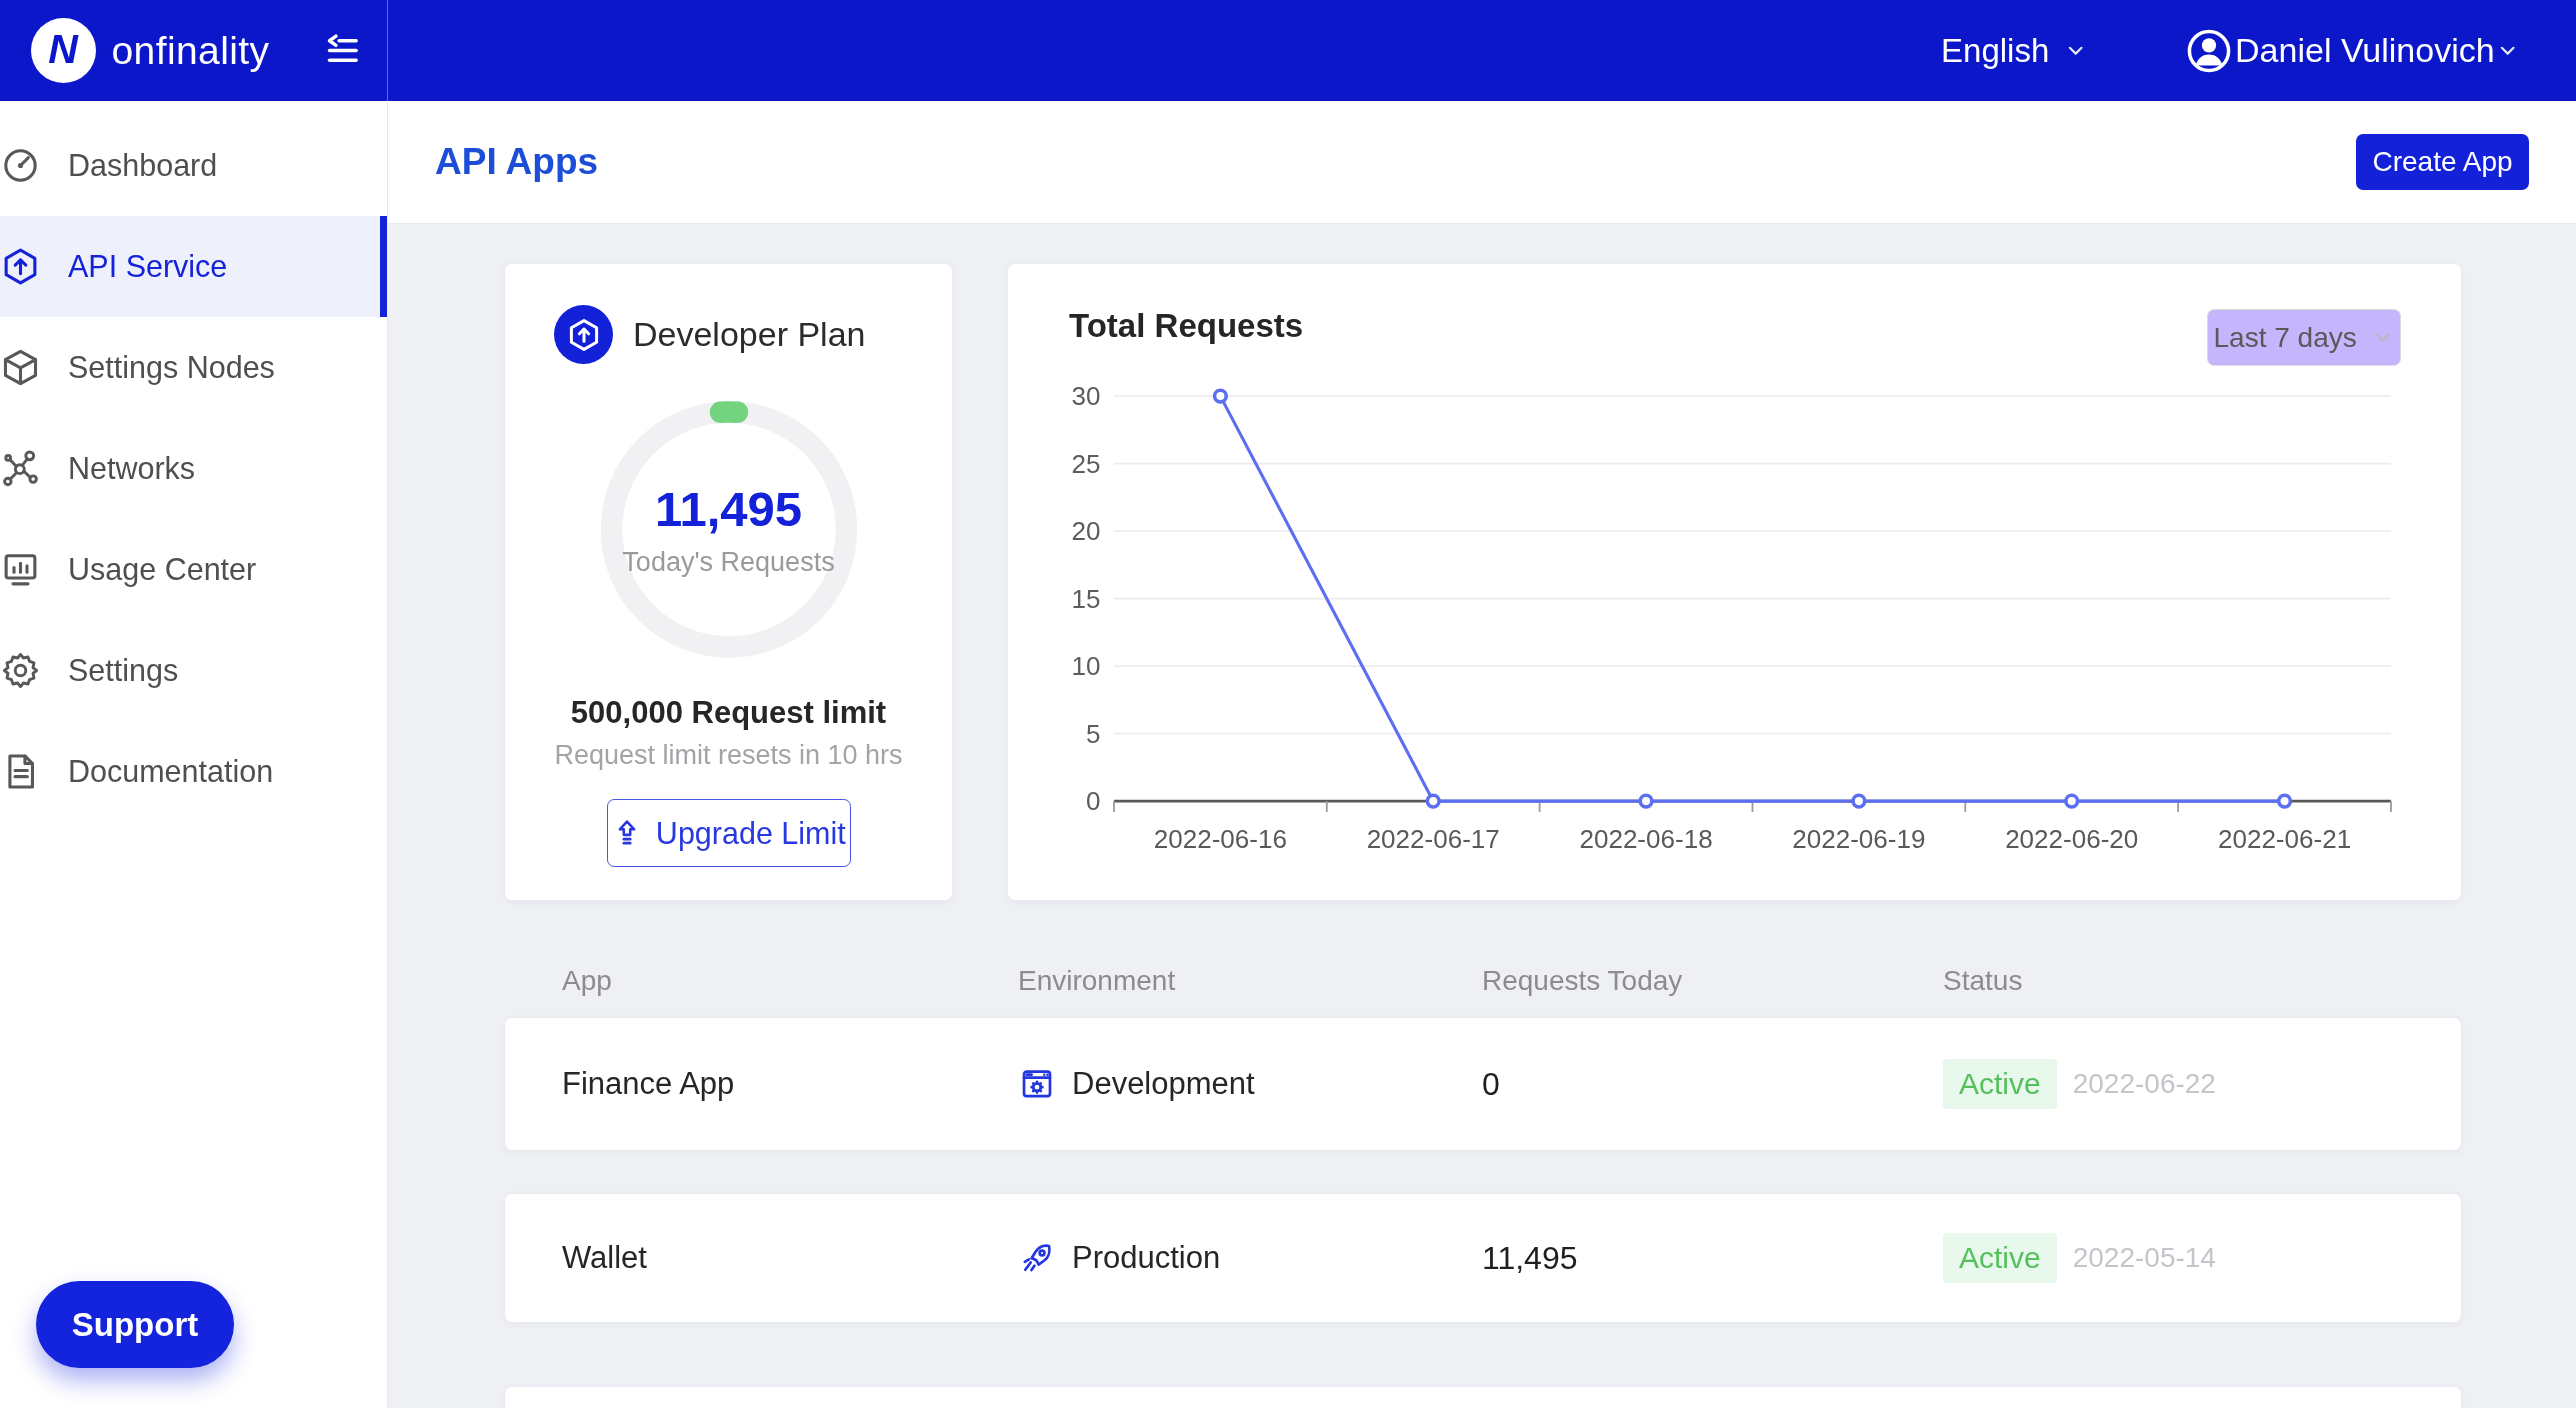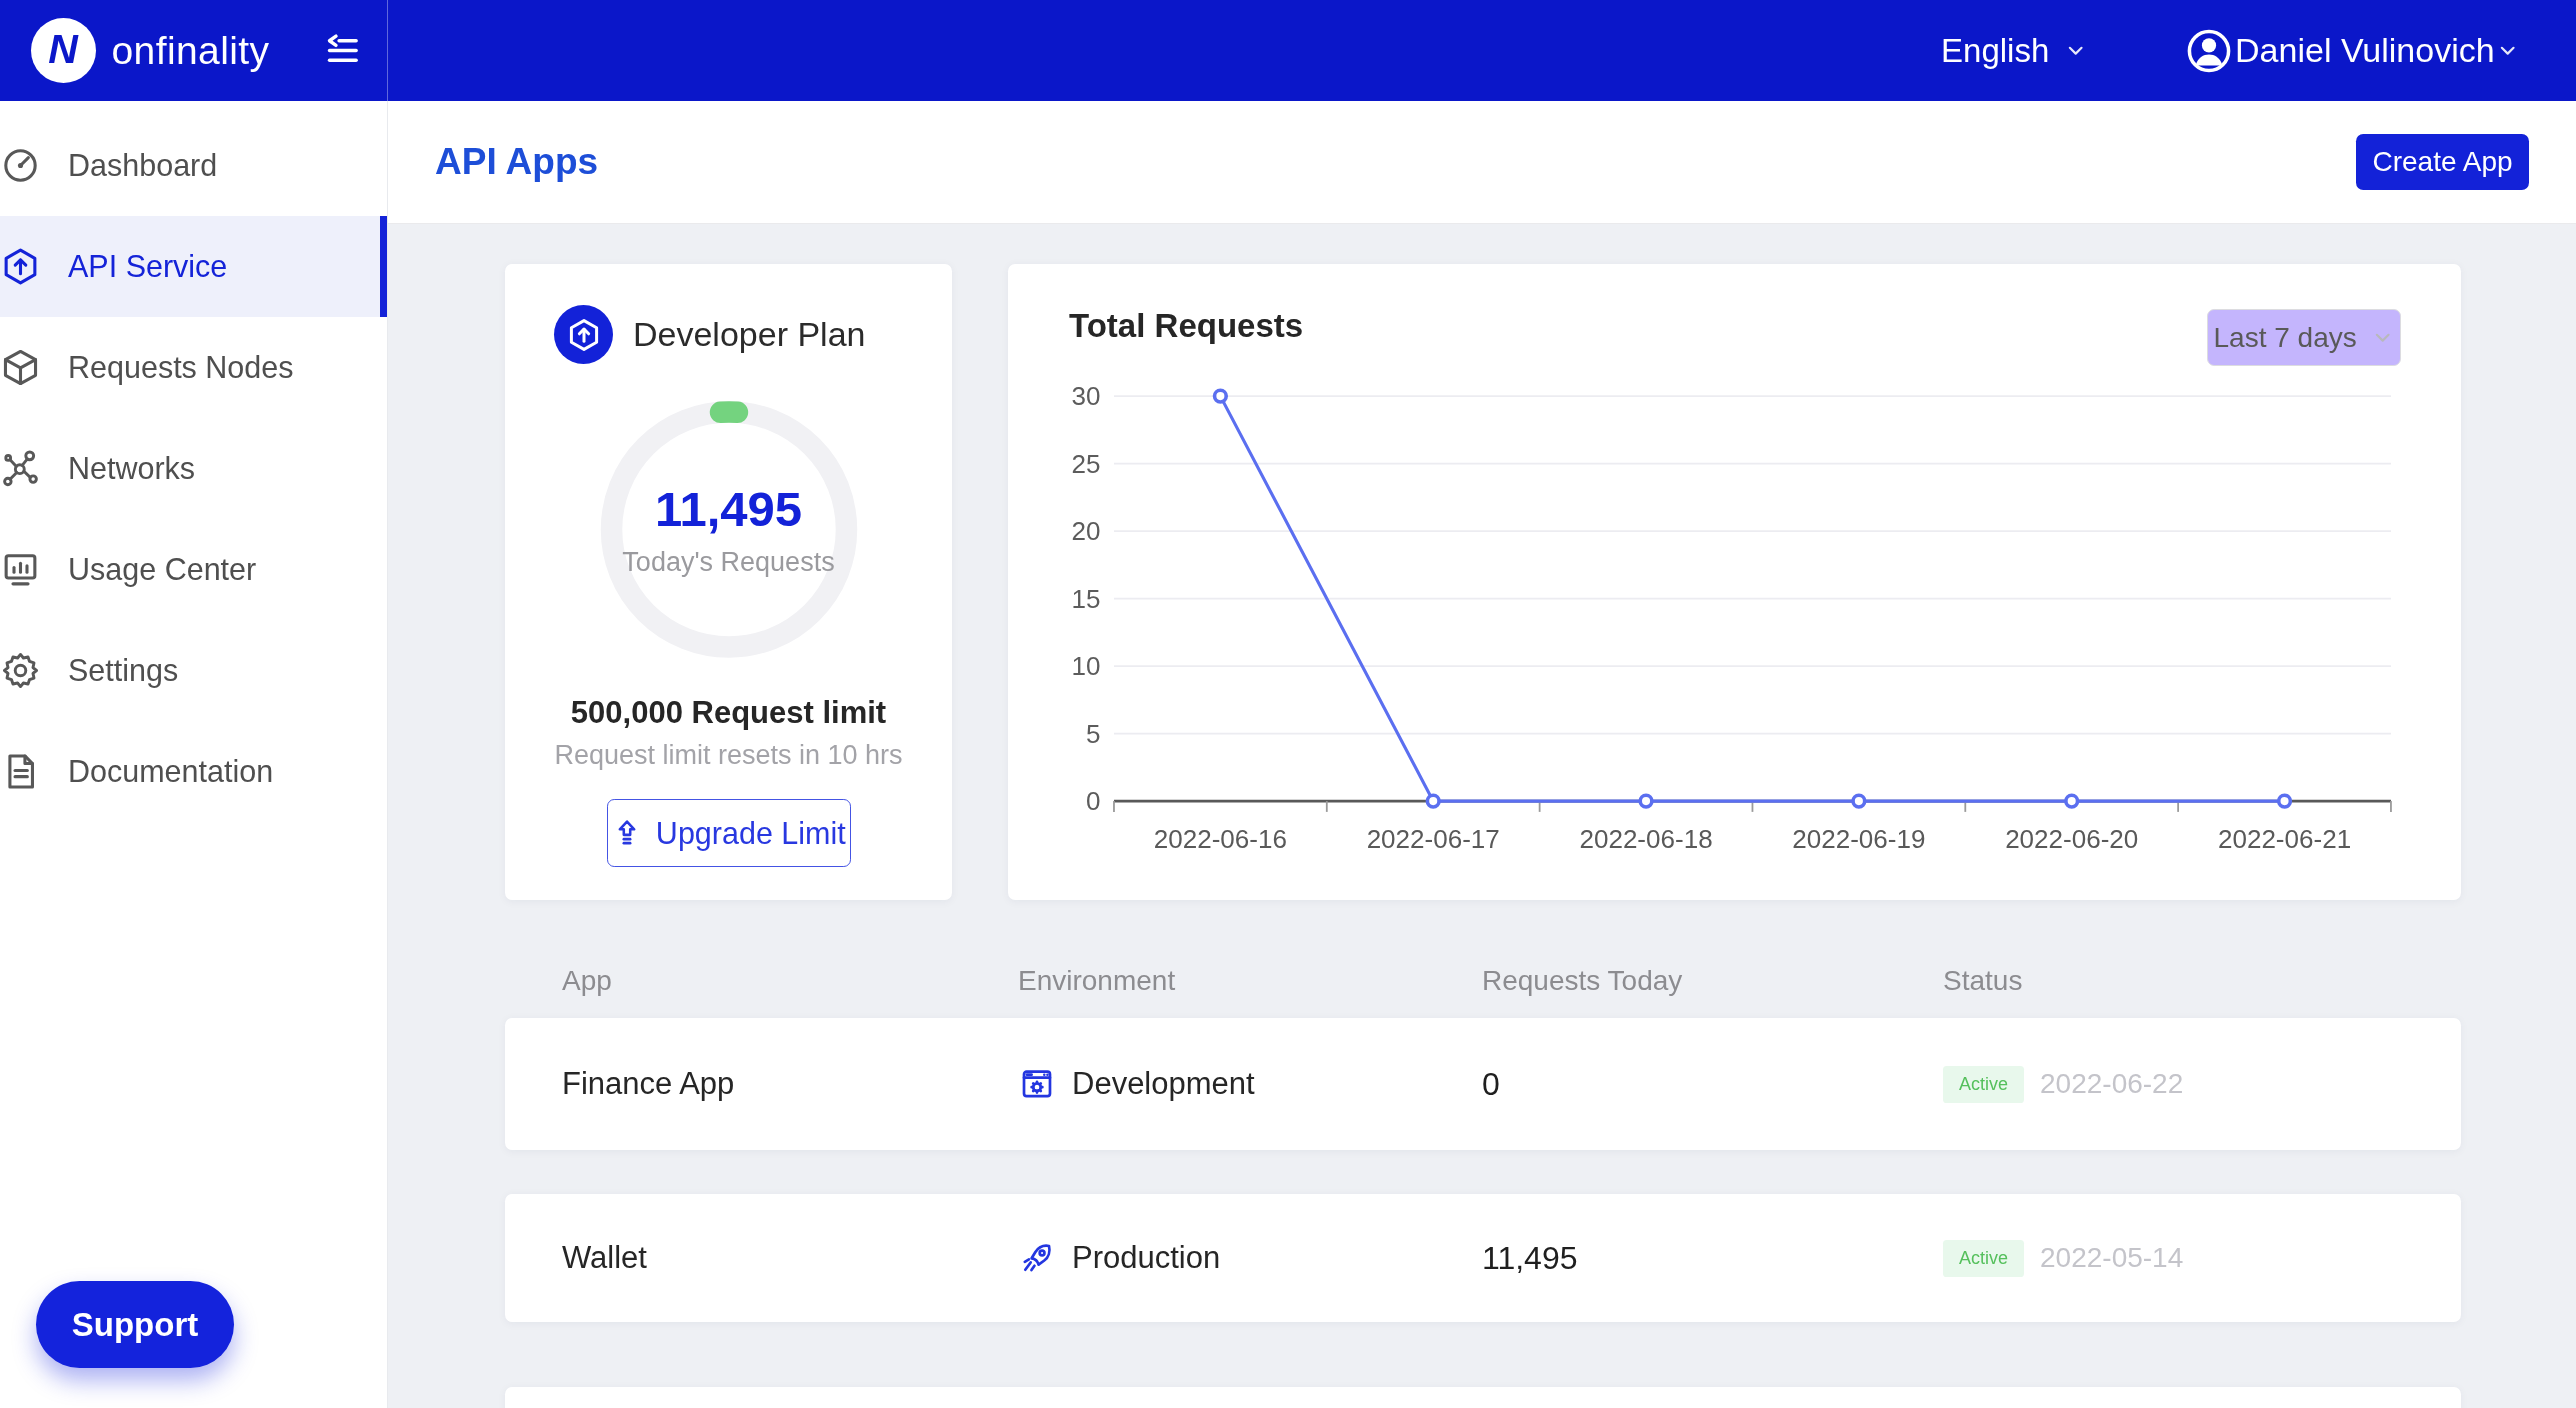--- a/index.html
+++ b/index.html
@@ -89,21 +89,21 @@
   .tbl-head { position:absolute; left:117px; top:843px; width:1956px; height:74px;
     display:flex; align-items:center; }
   .tbl-head span { position:absolute; font-size:28px; color:#8c8c90; }
   .row-card { display:flex; align-items:center; cursor:pointer; }
   .cell { position:absolute; display:flex; align-items:center; gap:16px; }
   .c-app { left:57px; } .c-env { left:513px; } .c-req { left:977px; } .c-status { left:1438px; }
   .h-app { left:57px; } .h-env { left:513px; } .h-req { left:977px; } .h-status { left:1438px; }
   .app-name { font-size:31px; color:#262626; }
   .env-name { font-size:31px; color:#262626; }
   .req-val { font-size:32px; color:#1f1f1f; }
-  .badge { background:#e8f8ec; color:#55c05c; font-size:18px; padding:8px 16px; border-radius:3.6px; }
+  .badge { background:#e8f8ec; color:#55c05c; font-size:30px; padding:8px 16px; border-radius:3.6px; }
   .row-date { font-size:28px; color:#c4c4ca; }
   .env-icon { width:38px; height:38px; color:#2336e0; }
 </style>
 </head>
 <body>
 
 <div class="navbar">
   <div class="nav-left">
     <div class="logo-wrap">
       <div class="logo-circle">
@@ -163,21 +163,21 @@
       </svg>
       <span class="s-label">API Service</span>
     </div>
 
     <div class="side-item">
       <svg class="s-icon" viewBox="0 0 24 24" fill="none" stroke="currentColor" stroke-width="1.8" stroke-linecap="round" stroke-linejoin="round">
         <path d="M12 2.6 L20.8 7.4 V16.6 L12 21.4 L3.2 16.6 V7.4 Z"></path>
         <path d="M3.2 7.4 L12 12.2 L20.8 7.4"></path>
           <path d="M12 12.2 V21.4"></path>
       </svg>
-      <span class="s-label">Requests Nodes</span>
+      <span class="s-label">Settings Nodes</span>
     </div>
 
     <div class="side-item">
       <svg class="s-icon" viewBox="0 0 24 24" fill="none" stroke="currentColor" stroke-width="1.7" stroke-linecap="round">
         <circle cx="11.6" cy="12.4" r="2.6"></circle>
           <circle cx="4.6" cy="19.6" r="1.9"></circle>
           <circle cx="19.4" cy="18.2" r="1.9"></circle>
         <circle cx="17.4" cy="4.6" r="2.3"></circle>
           <circle cx="4.8" cy="5.8" r="1.4"></circle>
         <path d="M9.8 14.3 L6 18.2"></path>

